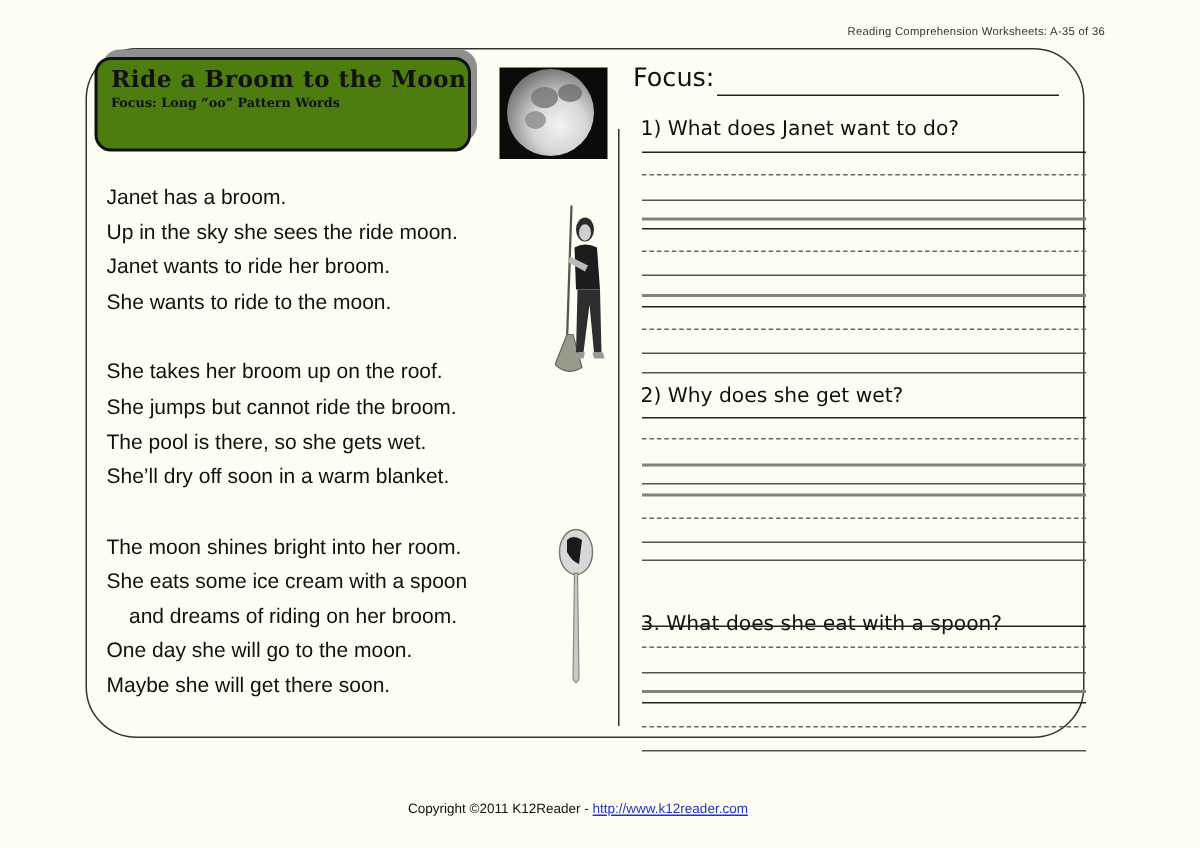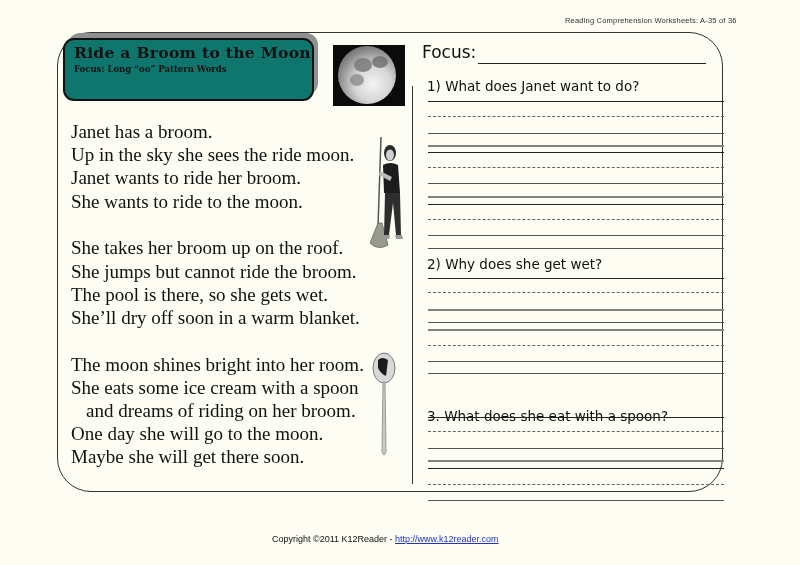--- a/index.html
+++ b/index.html
@@ -22,21 +22,21 @@
   }
   .divider {
     position: absolute; left: 412px; top: 86px; width: 1.3px; height: 398px; background: #333;
   }
   .title-shadow {
     position: absolute; left: 68px; top: 33px; width: 250px; height: 62px;
     background: #8e918e; border-radius: 12px;
   }
   .title-box {
     position: absolute; left: 63px; top: 38px; width: 251px; height: 63px;
-    background: #0f766e; border: 2.6px solid #111; border-radius: 11px; box-sizing: border-box;
+    background: #4d7c0f; border: 2.6px solid #111; border-radius: 11px; box-sizing: border-box;
   }
   .title-box .title {
     position: absolute; left: 9px; top: 3px;
     font-family: "DejaVu Serif", serif; font-weight: bold; font-size: 15.5px; color: #111;
     letter-spacing: 0.3px;
   }
   .title-box .subtitle {
     position: absolute; left: 9px; top: 24px;
     font-family: "DejaVu Serif", serif; font-weight: bold; font-size: 8.5px; color: #111;
   }
@@ -45,21 +45,21 @@
   }
   .moon .disc {
     position: absolute; left: 5px; top: 1px; width: 58px; height: 58px; border-radius: 50%;
     background: radial-gradient(circle at 60% 65%, #f3f3f3 0%, #d6d6d6 35%, #9a9a9a 60%, #6a6a6a 80%, #bdbdbd 100%);
   }
   .moon .mare1 { position:absolute; left: 16px; top: 12px; width: 18px; height: 14px; border-radius: 50%; background:#7a7a7a; opacity:.85; }
   .moon .mare2 { position:absolute; left: 34px; top: 10px; width: 16px; height: 12px; border-radius: 50%; background:#6d6d6d; opacity:.8; }
   .moon .mare3 { position:absolute; left: 12px; top: 28px; width: 14px; height: 12px; border-radius: 50%; background:#858585; opacity:.75; }
   .story {
     position: absolute; left: 71px; top: 120px; width: 300px;
-    font-family: Liberation Serif, serif; font-size: 19px; line-height: 23.2px; color: #111;
+    font-family: Liberation Sans, sans-serif; font-size: 14px; line-height: 23.2px; color: #111;
   }
   .story .stanza { margin-bottom: 23.5px; }
   .story .line { white-space: nowrap; }
   .story .indent { padding-left: 15px; }
   .girl {
     position: absolute; left: 370px; top: 135px; width: 40px; height: 120px;
   }
   .spoon {
     position: absolute; left: 370px; top: 352px; width: 28px; height: 112px;
   }

